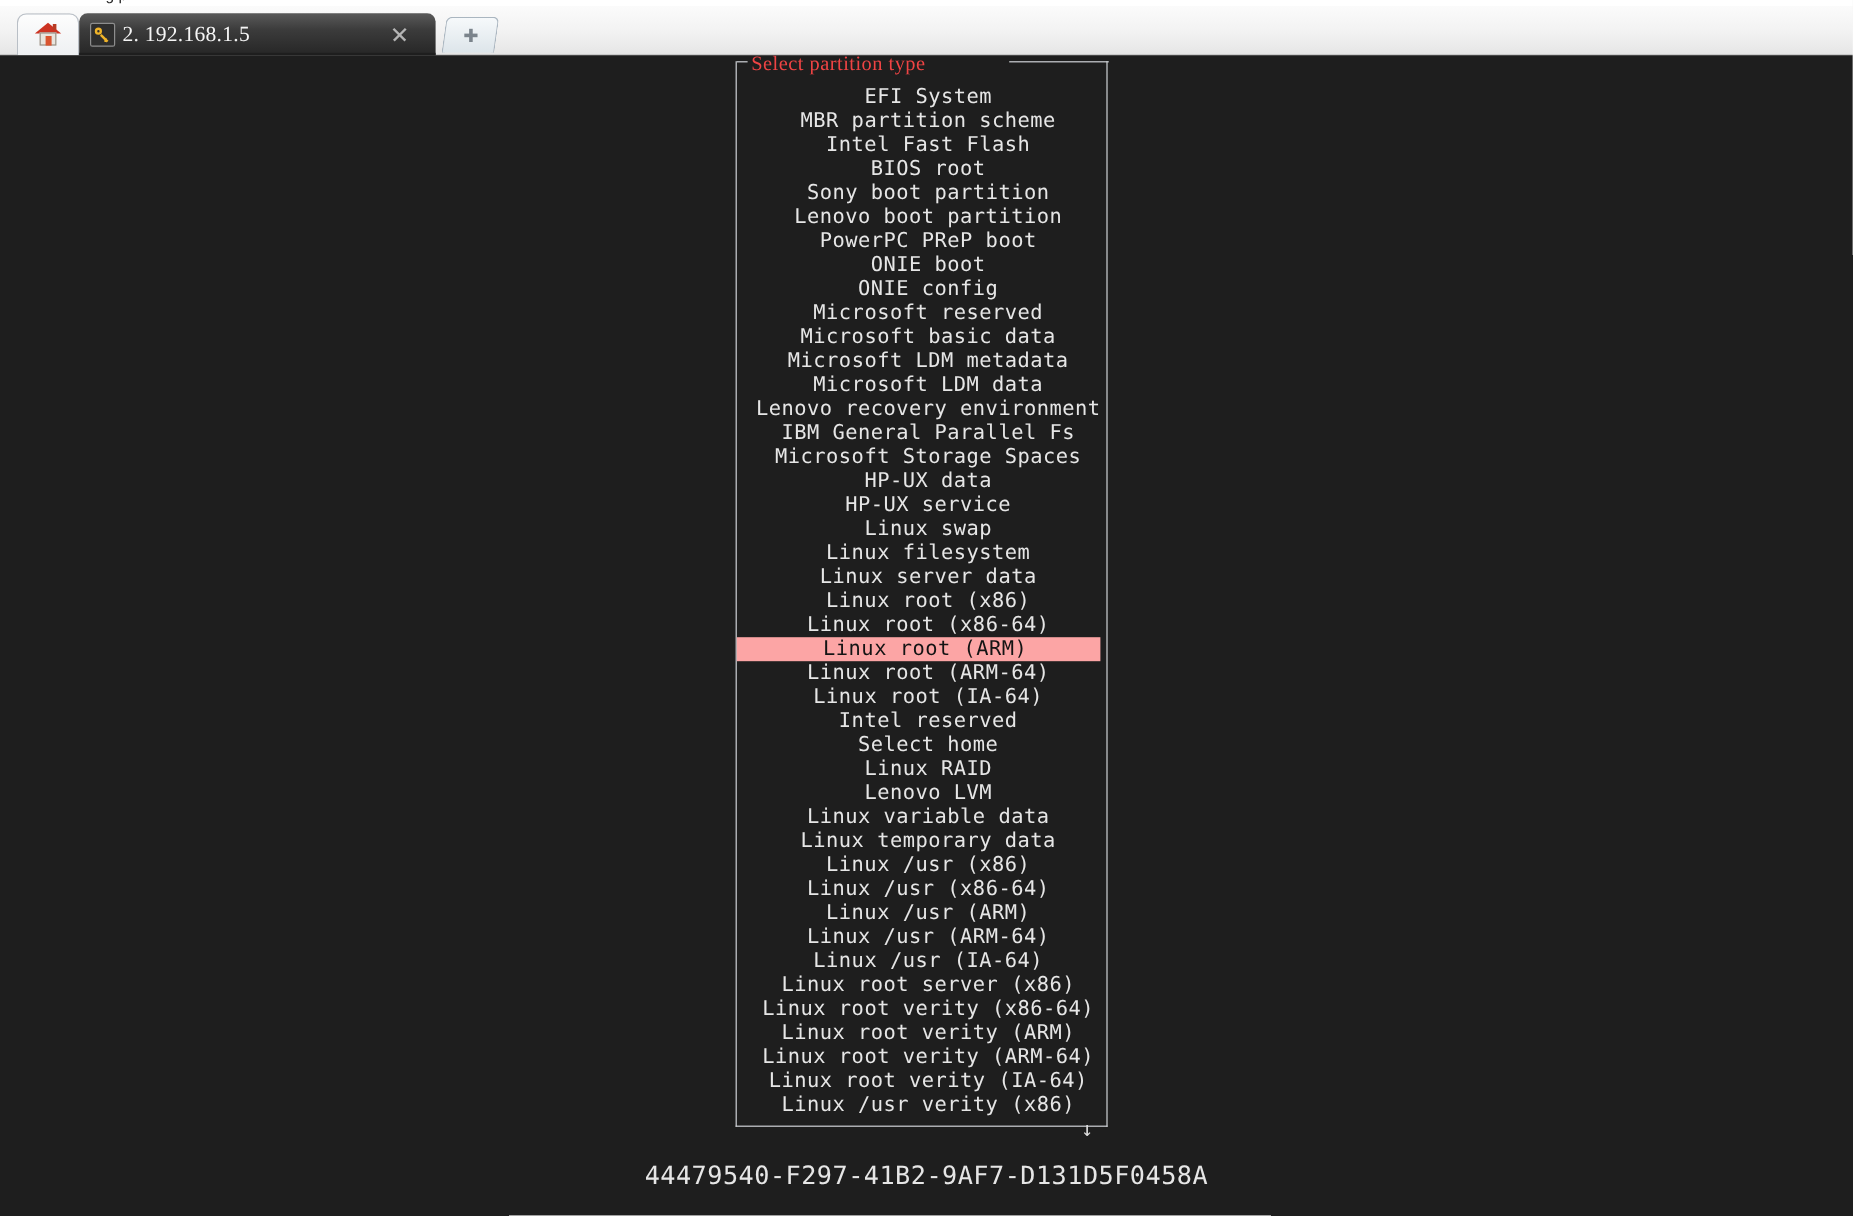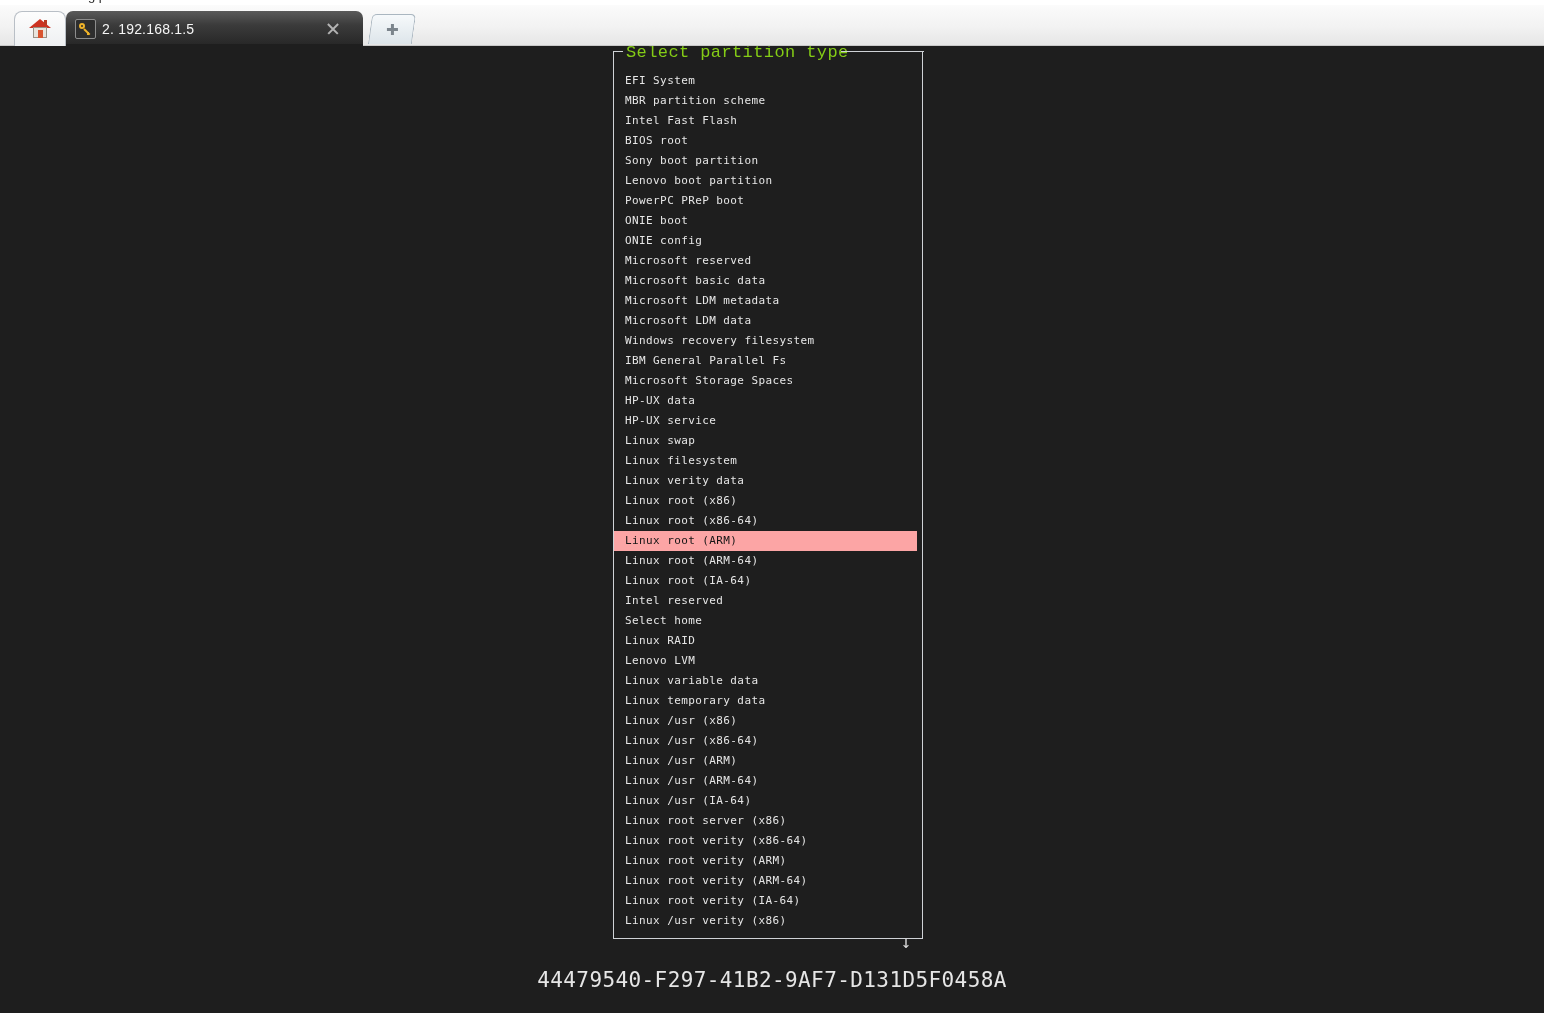--- a/index.html
+++ b/index.html
@@ -146,22 +146,22 @@
     transform-origin: left center;
   }
   .key-icon .ktooth {
     position: absolute;
     left: 11px; top: 12px;
     width: 2px; height: 3px;
     background: #f0b429;
   }
 
   #tab-session .tab-title {
-    font-family: Liberation Sans, sans-serif;
-    font-size: 14px;
+    font-family: Liberation Serif, serif;
+    font-size: 18px;
     color: #f5f5f5;
     letter-spacing: 0.2px;
     white-space: nowrap;
     flex: 1 1 auto;
   }
 
   #tab-close {
     width: 20px; height: 20px;
     position: relative;
     flex: 0 0 auto;
@@ -236,24 +236,24 @@
   #dialog-title-row .corner-l {
     position: absolute;
     left: 0; top: 0;
     width: 9px; height: 1px;
     background: #cfd2d6;
   }
   #dialog-title-row .title-text {
     position: absolute;
     left: 12px;
     top: -8px;
-    font-family: Liberation Mono, monospace;
+    font-family: Liberation Serif, serif;
     font-size: 17px;
     line-height: 20px;
-    color: #84cc16;
+    color: #ef4444;
     white-space: nowrap;
     letter-spacing: 0.4px;
   }
   #dialog-title-row .title-rule {
     position: absolute;
     right: 0; top: 0;
     width: 83px; height: 1px;
     background: #cfd2d6;
   }
 
@@ -261,26 +261,27 @@
     position: absolute;
     left: 0;
     top: 20px;
     width: 308px;
   }
 
   .option-row {
     height: 20px;
     line-height: 20px;
     font-family: "DejaVu Sans Mono", monospace;
-    font-size: 11px;
+    font-size: 17px;
     color: #e6e6e6;
     white-space: nowrap;
     letter-spacing: 0.4px;
     padding-left: 11px;
     box-sizing: border-box;
+    text-align: center;
   }
   .option-row.selected {
     background: #fca5a5;
     color: #141414;
     width: 303px;
   }
 
   #scroll-down-indicator {
     position: absolute;
     right: 11px;
@@ -357,28 +358,28 @@
           <div class="option-row">BIOS root</div>
           <div class="option-row">Sony boot partition</div>
           <div class="option-row">Lenovo boot partition</div>
           <div class="option-row">PowerPC PReP boot</div>
           <div class="option-row">ONIE boot</div>
           <div class="option-row">ONIE config</div>
           <div class="option-row">Microsoft reserved</div>
           <div class="option-row">Microsoft basic data</div>
           <div class="option-row">Microsoft LDM metadata</div>
           <div class="option-row">Microsoft LDM data</div>
-          <div class="option-row">Windows recovery filesystem</div>
+          <div class="option-row">Lenovo recovery environment</div>
           <div class="option-row">IBM General Parallel Fs</div>
           <div class="option-row">Microsoft Storage Spaces</div>
           <div class="option-row">HP-UX data</div>
           <div class="option-row">HP-UX service</div>
           <div class="option-row">Linux swap</div>
           <div class="option-row">Linux filesystem</div>
-          <div class="option-row">Linux verity data</div>
+          <div class="option-row">Linux server data</div>
           <div class="option-row">Linux root (x86)</div>
           <div class="option-row">Linux root (x86-64)</div>
           <div class="option-row selected">Linux root (ARM)</div>
           <div class="option-row">Linux root (ARM-64)</div>
           <div class="option-row">Linux root (IA-64)</div>
           <div class="option-row">Intel reserved</div>
           <div class="option-row">Select home</div>
           <div class="option-row">Linux RAID</div>
           <div class="option-row">Lenovo LVM</div>
           <div class="option-row">Linux variable data</div>

